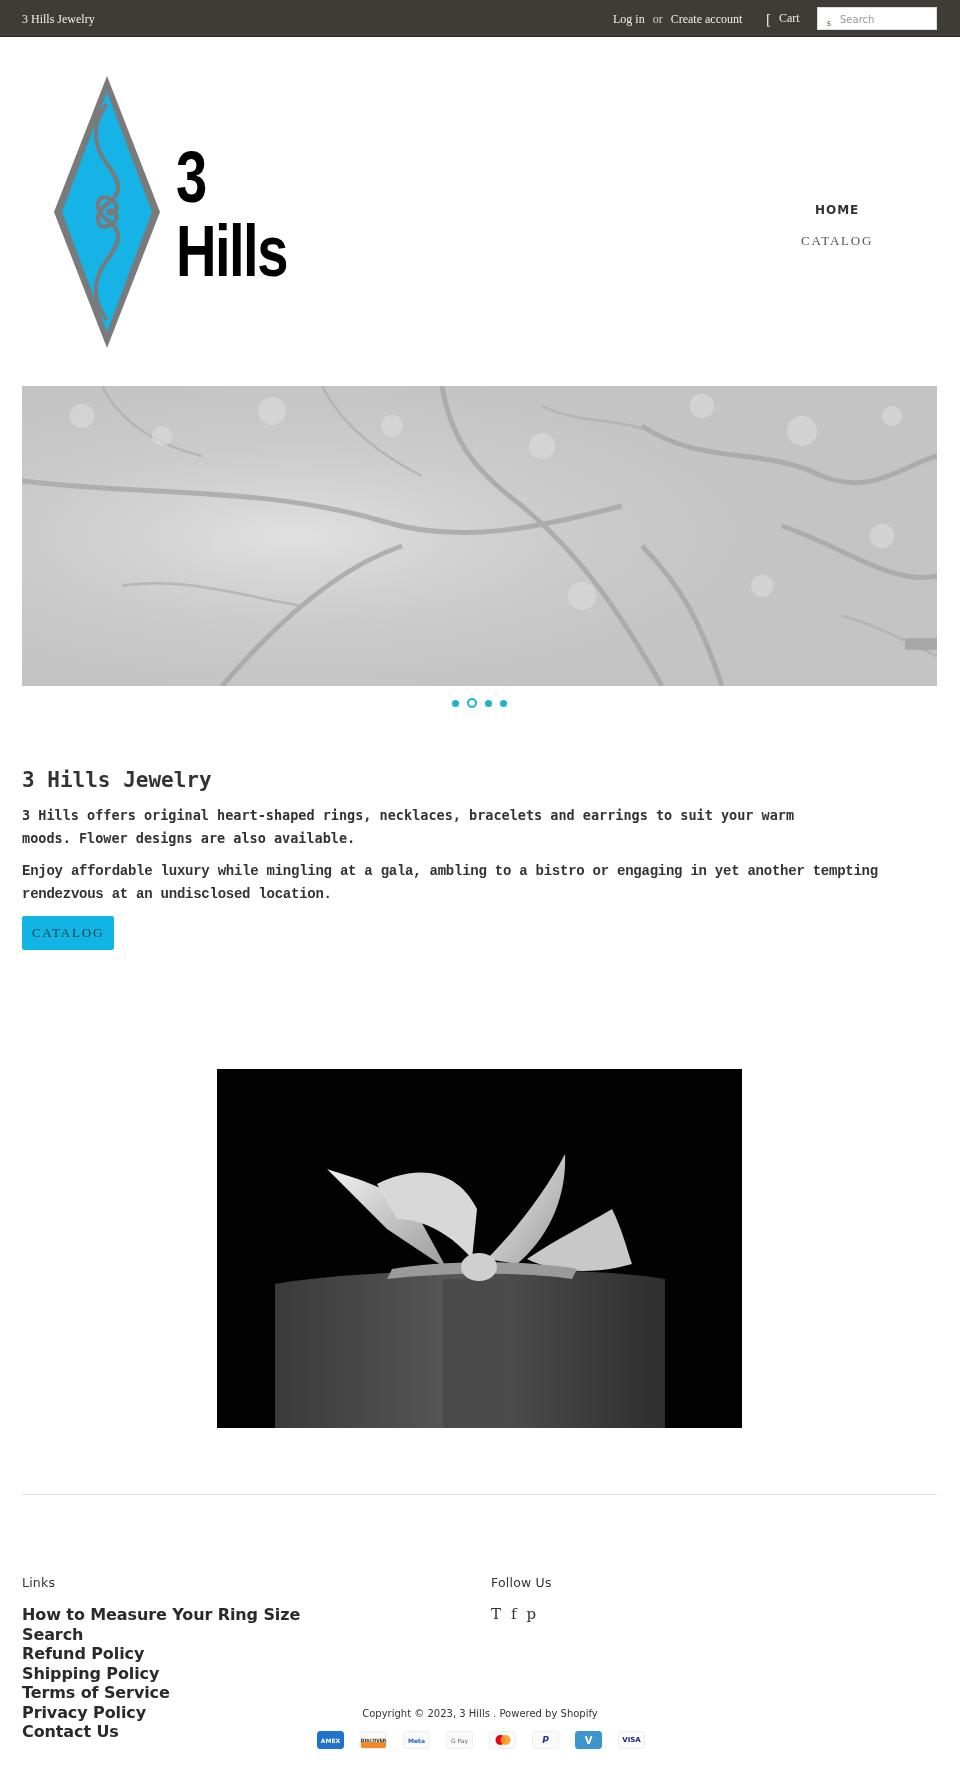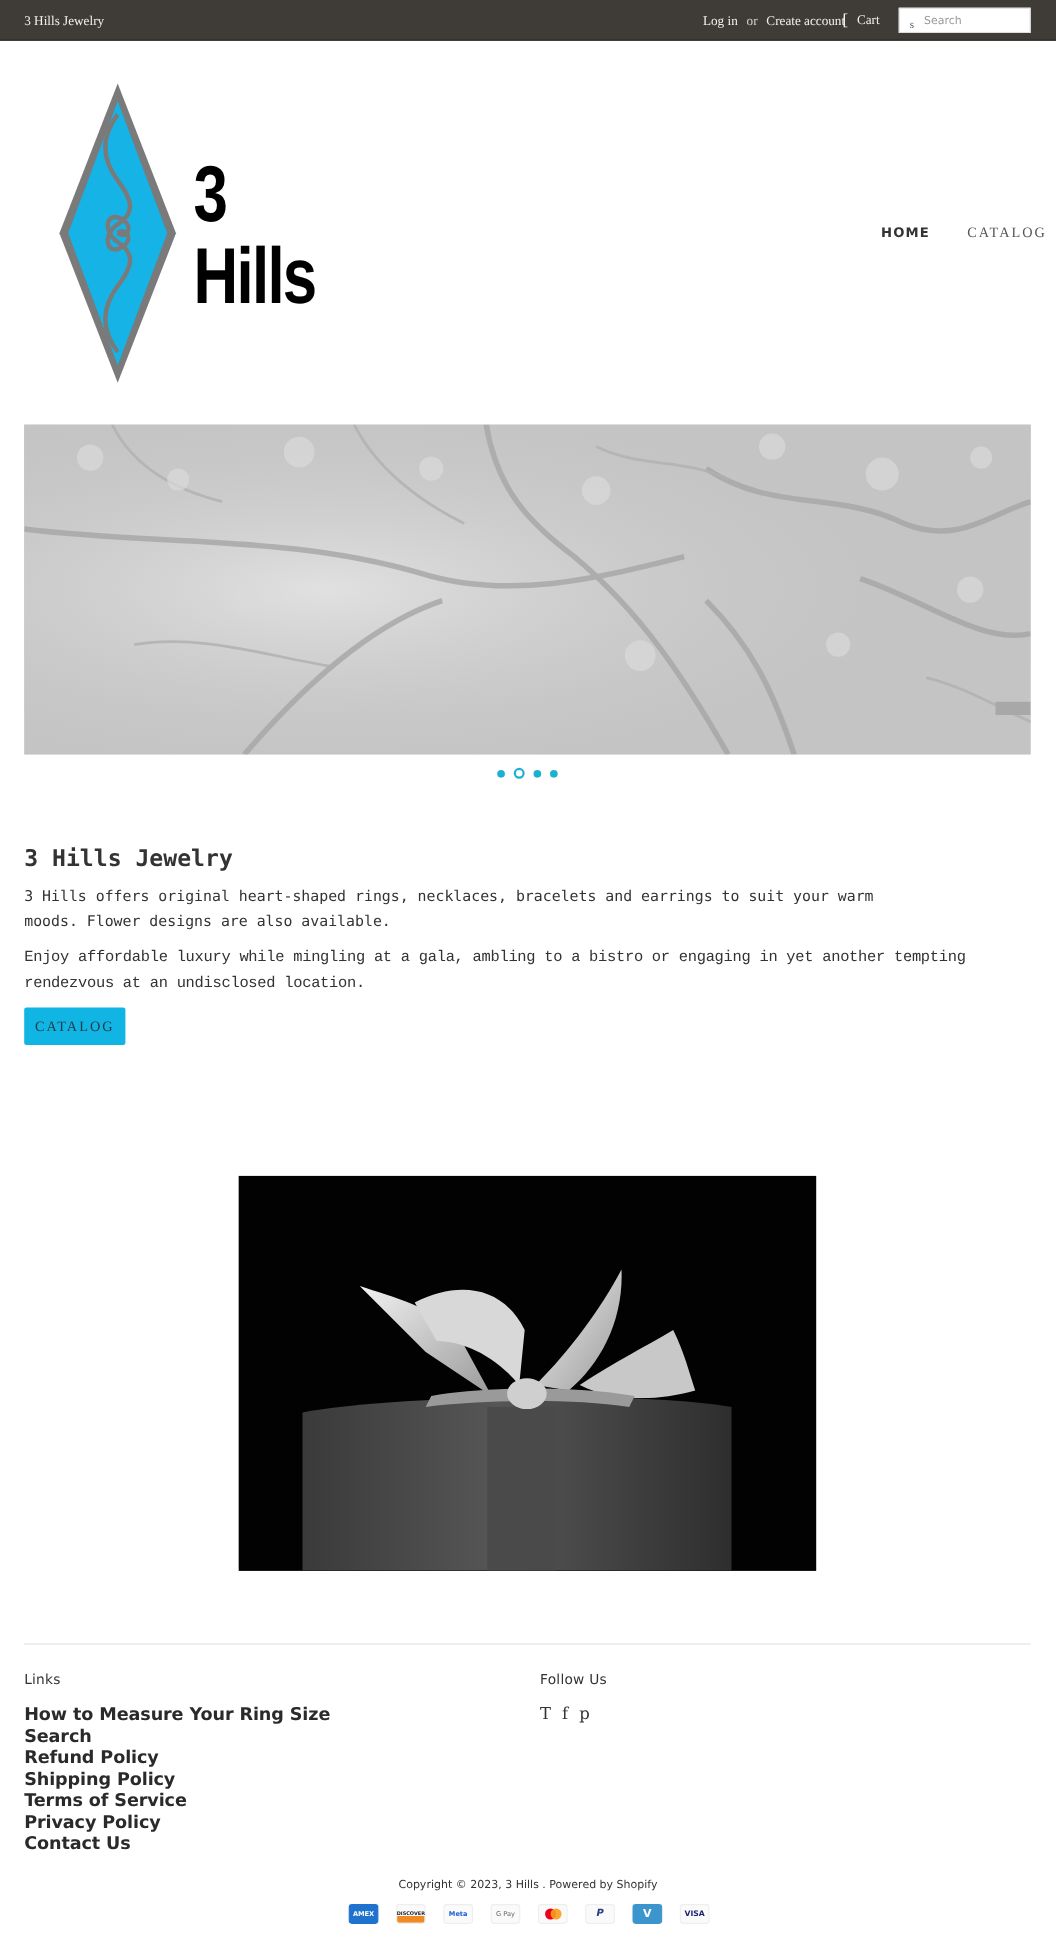--- a/index.html
+++ b/index.html
@@ -2,57 +2,57 @@
 <html><head>
 <meta charset="utf-8">
 <style>
   * { box-sizing: border-box; margin: 0; padding: 0; }
   html, body { width: 960px; background: #ffffff; }
   body { font-family: "Liberation Sans", sans-serif; color: #333; position: relative; height: 1776px; overflow: hidden; }
 
   
   .topbar { position: absolute; left: 0; top: 0; width: 960px; height: 37px; background: #3f3b37; border-bottom: 1px solid #2a2724; color: #f4f1ec; font-family: "Liberation Serif", serif; font-size: 12px; }
   .topbar .brand { position: absolute; left: 22px; top: 12px; color: #f4f1ec; }
-  .topbar .account { position: absolute; left: 639px; top: 12px; display: flex; gap: 8px; }
+  .topbar .account { position: absolute; left: 613px; top: 12px; display: flex; gap: 8px; }
   .topbar .account span { color: #f4f1ec; }
   .topbar .account .or { color: #d8d3cc; }
   .topbar .cart { position: absolute; left: 766px; top: 11px; display: flex; align-items: center; gap: 8px; }
   .topbar .cart .bracket { font-size: 15px; line-height: 12px; }
   .topbar .search { position: absolute; left: 817px; top: 7px; width: 120px; height: 23px; background: #fff; border: 1px solid #ddd; }
   .topbar .search .s-icon { position: absolute; left: 9px; top: 9px; font-size: 10px; color: #555; font-family: "Liberation Serif", serif; }
   .topbar .search input { position: absolute; left: 22px; top: 3px; width: 94px; height: 16px; border: none; outline: none; font-family: "DejaVu Sans", sans-serif; font-size: 10px; color: #999; background: transparent; }
   .topbar .search input::placeholder { color: #999; }
 
   
   .logo { position: absolute; left: 52px; top: 74px; width: 250px; height: 276px; }
   .logo .wordmark { position: absolute; left: 124px; top: 66px; font-family: "Liberation Sans", sans-serif; font-weight: bold; color: #000; font-size: 72px; line-height: 74px; letter-spacing: -2px; transform: scaleX(0.78); transform-origin: left top; }
-  .nav { position: absolute; top: 203px; left: 801px; display: flex; gap: 34px; align-items: center; }
+  .nav { position: absolute; top: 203px; left: 801px; display: flex; gap: 16px; align-items: center; flex-direction: column; }
   .nav .home { font-family: "DejaVu Sans", sans-serif; font-weight: bold; font-size: 12px; letter-spacing: 1px; color: #333; }
   .nav .catalog { font-family: "Liberation Serif", serif; font-size: 13px; letter-spacing: 1.8px; color: #555; }
 
   
   .hero { position: absolute; left: 22px; top: 386px; width: 915px; height: 300px; background: linear-gradient(180deg,#b9b9b9 0%, #c8c8c8 40%, #cdcdcd 100%); overflow: hidden; }
   .hero svg { position: absolute; left: 0; top: 0; }
   .dots { position: absolute; top: 698px; left: 452px; display: flex; gap: 8px; align-items: center; }
   .dot { width: 7px; height: 7px; border-radius: 50%; background: #1db0cf; }
   .dot.active { width: 10px; height: 10px; background: #fff; border: 2px solid #1db0cf; }
 
   
   .content { position: absolute; left: 22px; top: 768px; width: 900px; font-family: "DejaVu Sans Mono", monospace; color: #333; }
   .content h1 { font-size: 21px; font-weight: bold; color: #333; margin-bottom: 12px; }
-  .content p { font-size: 13.5px; line-height: 22.5px; margin-bottom: 11px; color: #333; }
+  .content p { font-size: 13.5px; line-height: 22.5px; margin-bottom: 11px; color: #333; font-weight: bold; }
   .content p.narrow { font-family: "Liberation Mono", monospace; font-size: 14px; letter-spacing: -0.25px; }
   .cta { display: inline-block; margin-top: 0; width: 92px; height: 34px; background: #11b5e4; color: #1f3a48; font-family: "Liberation Serif", serif; font-size: 13px; letter-spacing: 1.8px; text-align: center; line-height: 34px; border-radius: 2px; }
 
   
   .gift { position: absolute; left: 217px; top: 1069px; width: 525px; height: 359px; background: #000; overflow: hidden; }
 
   
   .footer-rule { position: absolute; left: 22px; top: 1494px; width: 915px; height: 1px; background: #e2e2e2; }
-  .footer-col { position: absolute; top: 1519px; font-family: "DejaVu Sans", sans-serif; }
+  .footer-col { position: absolute; top: 1575px; font-family: "DejaVu Sans", sans-serif; }
   .footer-col h4 { font-size: 12.5px; font-weight: normal; color: #333; margin-bottom: 15px; letter-spacing: 0.2px; }
   .footer-col ul { list-style: none; }
   .footer-col li { font-size: 16px; font-weight: bold; color: #2a2a2a; height: 19.5px; letter-spacing: -0.1px; }
   .social { display: flex; gap: 10px; font-family: "DejaVu Serif", serif; font-size: 15px; color: #333; }
   .copyright { position: absolute; top: 1708px; width: 960px; text-align: center; font-family: "DejaVu Sans", sans-serif; font-size: 10px; color: #333; }
   .payments { position: absolute; top: 1731px; left: 317px; display: flex; gap: 16px; }
   .pay { width: 27px; height: 18px; border-radius: 3px; background: #fafafa; border: 1px solid #eee; display: flex; align-items: center; justify-content: center; font-family: "DejaVu Sans", sans-serif; font-size: 6px; font-weight: bold; }
 </style>
 </head>
 <body>

